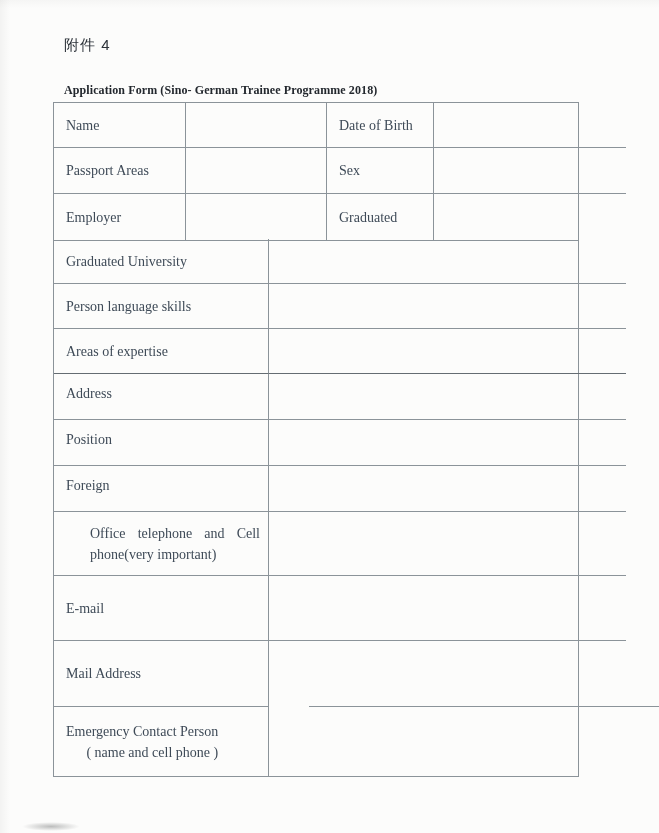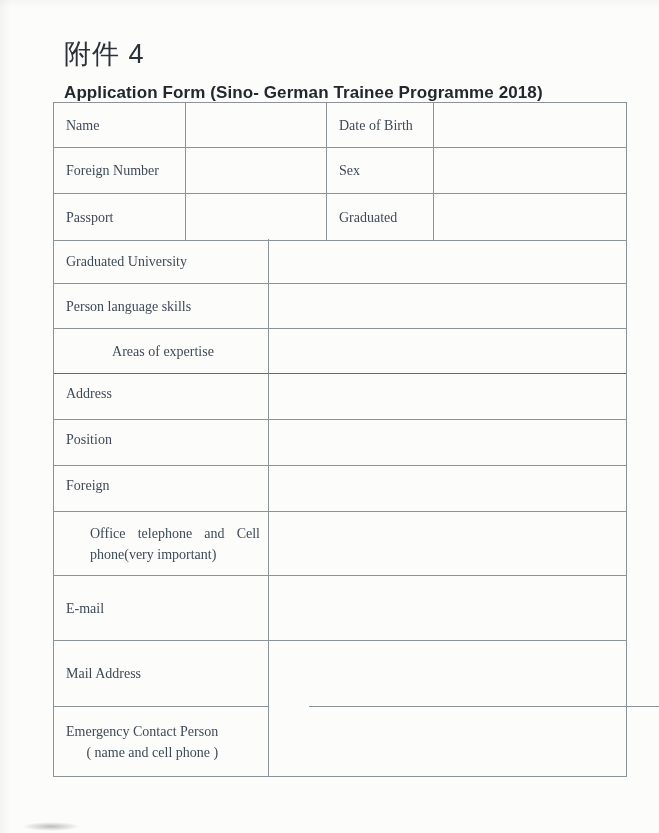--- a/index.html
+++ b/index.html
@@ -12,29 +12,29 @@
   .page{
     position:relative;width:659px;height:833px;
     background:
       linear-gradient(to right, rgba(120,120,118,0.07), rgba(0,0,0,0) 10px),
       linear-gradient(to bottom, rgba(120,120,118,0.05), rgba(0,0,0,0) 8px),
       #fcfcfb;
   }
   .attachment{
     position:absolute;left:64px;top:36px;
     font-family:"Liberation Sans","DejaVu Sans",sans-serif;
-    font-size:27px;font-weight:500;color:#2b3138;letter-spacing:1px;
+    font-size:15px;font-weight:500;color:#2b3138;letter-spacing:1px;
   }
   .form-title{
     position:absolute;left:64px;top:83px;
-    font-family:Liberation Sans, sans-serif;
-    font-size:17px;font-weight:bold;color:#23282e;letter-spacing:0.1px;
+    font-family:Liberation Serif, serif;
+    font-size:12px;font-weight:bold;color:#23282e;letter-spacing:0.1px;
   }
   .tbl{
-    position:absolute;left:53px;width:574px;
+    position:absolute;left:53px;width:526px;
     border:1px solid #8b9399;
     box-sizing:border-box;
     background:transparent;
   }
   .tbl-top{top:102px;}
   .tbl-detail{top:239px;border-top:none;}
   .tr{display:grid;}
   .tr-top{grid-template-columns:132px 141px 107px 192px;}
   .tr-detail{grid-template-columns:215px 357px;}
   .h45{height:45px;}
@@ -48,21 +48,21 @@
     border-right:1px solid #8b9399;
     border-bottom:1px solid #8b9399;
     display:flex;align-items:center;
     padding-left:12px;padding-right:8px;
     color:#3e4a57;font-size:14px;line-height:21px;
     white-space:pre-line;
   }
   .tr .td:last-child{border-right:none;}
   .tr:last-child .td{border-bottom:none;}
   .va-top{align-items:flex-start;padding-top:9px;}
-  .sep-dark .td{border-bottom:1.5px solid #646c72;justify-content:center;}
+  .sep-dark .td{border-bottom:1.5px solid #646c72;}
   .justify{text-align:justify;}
   .justify .label{display:block;width:194px;margin-left:24px;}
   .smudge{
     position:absolute;left:22px;top:822px;width:58px;height:9px;
     background:radial-gradient(ellipse at center, rgba(110,112,112,0.45), rgba(110,112,112,0) 70%);
     border-radius:50%;
   }
 </style>
 </head>
 <body>
@@ -73,27 +73,27 @@
   <div class="form-title">Application Form (Sino- German Trainee Programme 2018)</div>
 
   <div class="tbl tbl-top">
     <div class="tr tr-top h45">
       <div class="td"><span class="label">Name</span></div>
       <div class="td"></div>
       <div class="td"><span class="label">Date of Birth</span></div>
       <div class="td"></div>
     </div>
     <div class="tr tr-top h46">
-      <div class="td"><span class="label">Foreign Number</span></div>
+      <div class="td"><span class="label">Passport Areas</span></div>
       <div class="td"></div>
       <div class="td"><span class="label">Sex</span></div>
       <div class="td"></div>
     </div>
     <div class="tr tr-top h46">
-      <div class="td"><span class="label">Passport</span></div>
+      <div class="td"><span class="label">Employer</span></div>
       <div class="td"></div>
       <div class="td"><span class="label">Graduated</span></div>
       <div class="td"></div>
     </div>
   </div>
 
   <div class="tbl tbl-detail">
     <div class="tr tr-detail h45">
       <div class="td"><span class="label">Graduated University</span></div>
       <div class="td"></div>

